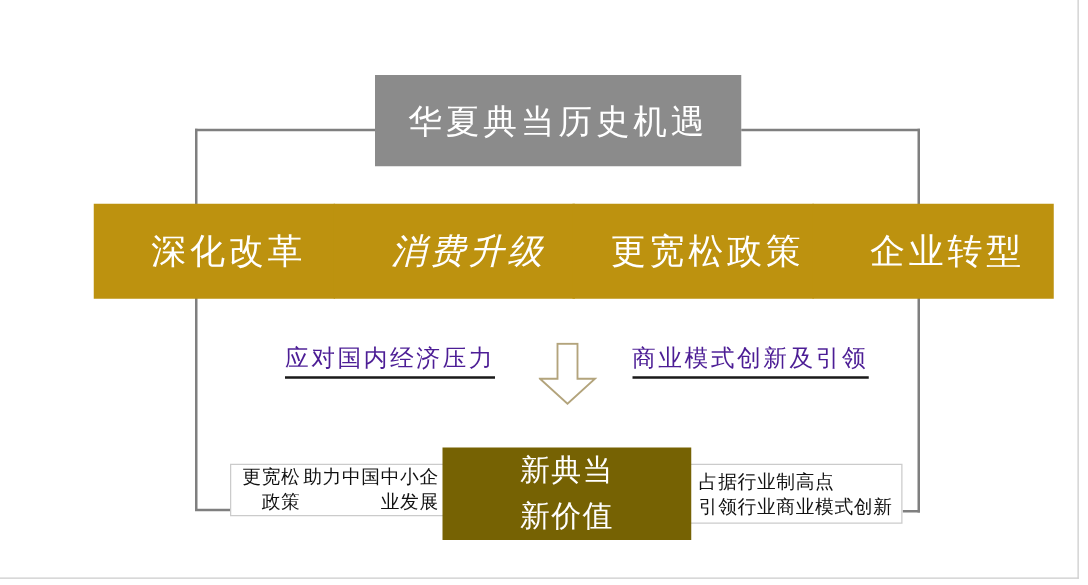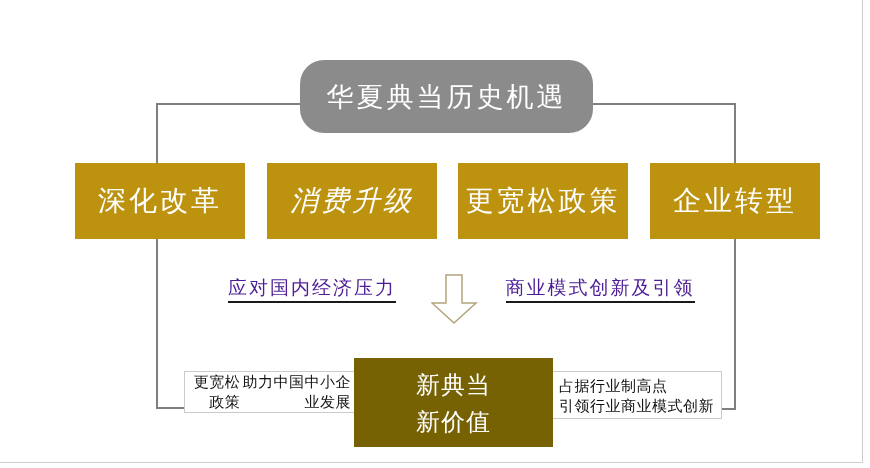--- a/index.html
+++ b/index.html
@@ -8,46 +8,46 @@
     font-family:"Liberation Sans","DejaVu Sans",sans-serif;color:#111111;
   }
   #slide{
     position:absolute;left:0;top:0;width:862px;height:462px;
     border-right:1px solid #cccccc;border-bottom:1px solid #cccccc;background:#ffffff;
   }
   .frame{position:absolute;background:#7f7f7f;z-index:1;}
   .title-box{
     position:absolute;left:300px;top:60px;width:293px;height:73px;background:#8b8b8b;
     display:flex;align-items:center;justify-content:center;z-index:2;
-    color:#ffffff;font-size:27px;letter-spacing:3px;font-weight:300;border-radius:24px;
+    color:#ffffff;font-size:27px;letter-spacing:3px;font-weight:300;
   }
   .pillar{
     position:absolute;top:163px;width:170px;height:76px;background:#bd920f;
     display:flex;align-items:center;justify-content:center;z-index:2;
-    color:#ffffff;font-size:28px;letter-spacing:3px;font-weight:300;
+    color:#ffffff;font-size:28px;letter-spacing:3px;font-weight:300;padding-left:23px;
   }
   .pillar.p0{left:75px;} .pillar.p1{left:267px;font-style:italic;} .pillar.p2{left:458px;} .pillar.p3{left:650px;}
   .note{
     position:absolute;top:277px;text-align:center;font-size:19px;letter-spacing:2px;
     color:#4c1d95;z-index:2;
   }
   .note span{display:inline-block;border-bottom:2px solid #1a1a1a;padding-bottom:3px;line-height:21px;}
   .note.left{left:224px;width:176px;}
   .note.right{left:502px;width:196px;}
   .arrow-wrap{position:absolute;left:431px;top:274px;width:47px;height:50px;z-index:2;}
   .side-box{
     position:absolute;border:1px solid #cbcbcb;background:#ffffff;z-index:3;
     font-size:15px;letter-spacing:0.5px;line-height:20px;color:#111111;
   }
   .side-box.lbox{left:184px;top:371px;width:176px;height:42px;text-align:right;
     display:flex;flex-direction:row;justify-content:center;padding-right:8px;box-sizing:border-box;}
   .side-box.rbox{left:548px;top:371px;width:174px;height:48px;text-align:left;
     padding:4px 0 0 10px;box-sizing:border-box;}
   .center-box{
-    position:absolute;left:354px;top:358px;width:199px;height:89px;background:#766203;z-index:5;
+    position:absolute;left:354px;top:358px;width:199px;height:74px;background:#766203;z-index:5;
     display:flex;flex-direction:column;align-items:center;justify-content:center;
     color:#ffffff;font-size:24px;letter-spacing:1px;line-height:37px;font-weight:300;
   }
 </style>
 </head>
 <body>
 
 <div id="stage">
   <div id="slide">
 

